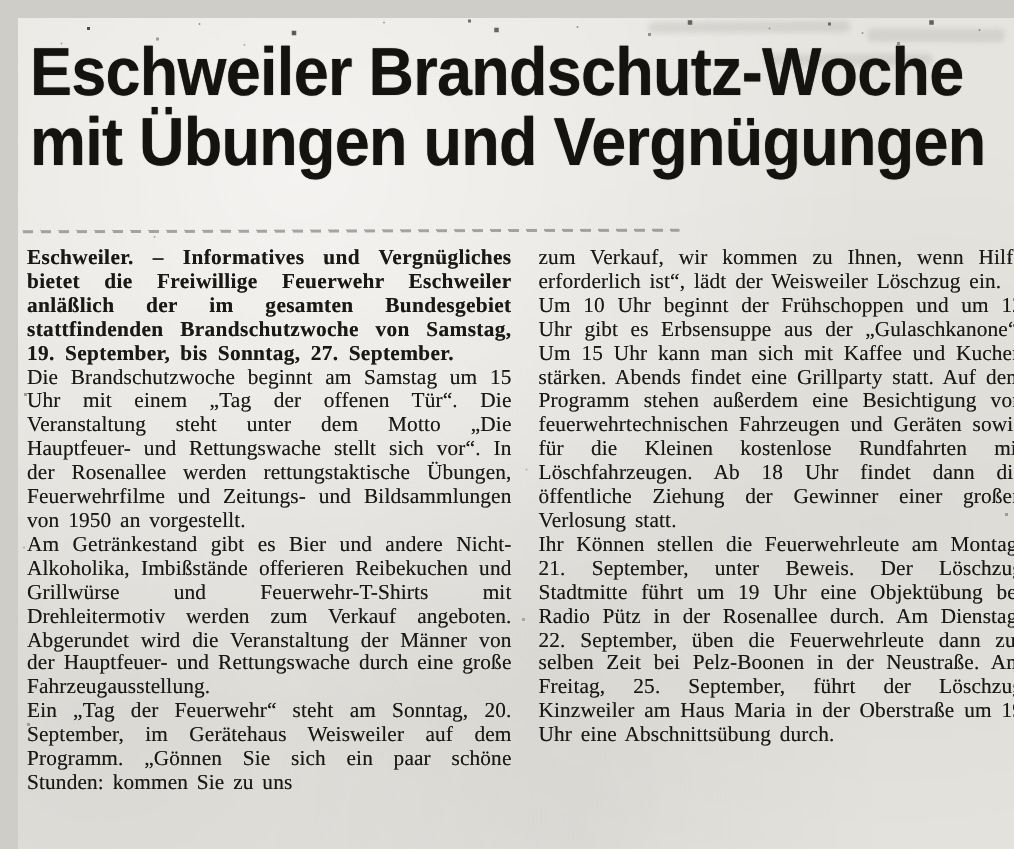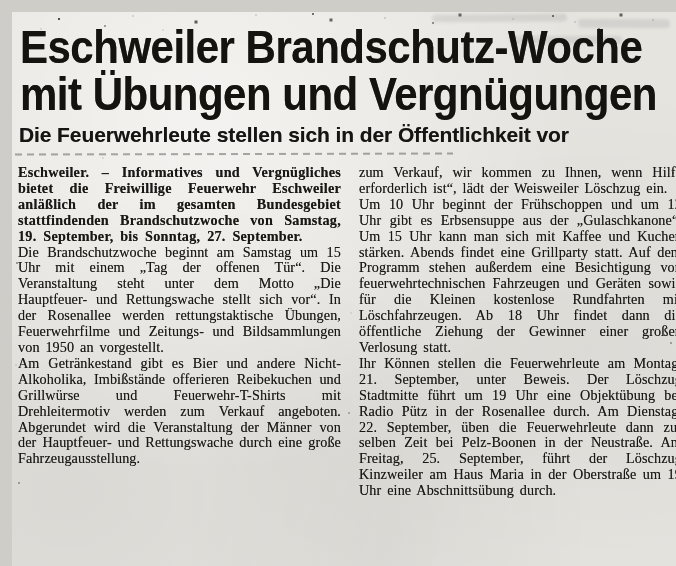--- a/index.html
+++ b/index.html
@@ -104,28 +104,28 @@
   <div class="speckles"></div>
   <div class="smudge s1"></div>
   <div class="smudge s2"></div>
   <div class="smudge s3"></div>
 
   <h1 class="headline">
     <span class="hl-line">Eschweiler Brandschutz-Woche</span>
     <span class="hl-line">mit Übungen und Vergnügungen</span>
   </h1>
 
-  <h2 class="subheadline">Die Feuerwehrleute stellen sich in der Öffentlichkeit vor</h2>
   <div class="subhead-rule"></div>
 
   <div class="columns">
     <div class="col">
       <p class="lead" lang="de">Eschweiler. – Informatives und Vergnügliches bietet die Freiwillige Feuerwehr Eschweiler anläßlich der im gesamten Bundesgebiet stattfindenden Brandschutzwoche von Samstag, 19. September, bis Sonntag, 27. September.</p>
       <p lang="de">Die Brandschutzwoche beginnt am Samstag um 15 Uhr mit einem „Tag der offenen Tür“. Die Veranstaltung steht unter dem Motto „Die Hauptfeuer- und Rettungswache stellt sich vor“. In der Rosenallee werden rettungstaktische Übungen, Feuerwehrfilme und Zeitungs- und Bildsammlungen von 1950 an vorgestellt.</p>
       <p lang="de">Am Getränkestand gibt es Bier und andere Nicht-Alkoholika, Imbißstände offerieren Reibekuchen und Grillwürse und Feuerwehr-T-Shirts mit Drehleitermotiv werden zum Verkauf angeboten. Abgerundet wird die Veranstaltung der Männer von der Hauptfeuer- und Rettungswache durch eine große Fahrzeugausstellung.</p>
+      <p lang="de">Ein „Tag der Feuerwehr“ steht am Sonntag, 20. September, im Gerätehaus Weisweiler auf dem Programm. „Gönnen Sie sich ein paar schöne Stunden: kommen Sie zu uns</p>
     </div>
     <div class="col">
       <p lang="de">zum Verkauf, wir kommen zu Ihnen, wenn Hilfe erforderlich ist“, lädt der Weisweiler Löschzug ein.</p>
       <p lang="de">Um 10 Uhr beginnt der Frühschoppen und um 12 Uhr gibt es Erbsensuppe aus der „Gulaschkanone“. Um 15 Uhr kann man sich mit Kaffee und Kuchen stärken. Abends findet eine Grillparty statt. Auf dem Programm stehen außerdem eine Besichtigung von feuerwehrtechnischen Fahrzeugen und Geräten sowie für die Kleinen kostenlose Rundfahrten mit Löschfahrzeugen. Ab 18 Uhr findet dann die öffentliche Ziehung der Gewinner einer großen Verlosung statt.</p>
       <p lang="de">Ihr Können stellen die Feuerwehrleute am Montag, 21. September, unter Beweis. Der Löschzug Stadtmitte führt um 19 Uhr eine Objektübung bei Radio Pütz in der Rosenallee durch. Am Dienstag, 22. September, üben die Feuerwehrleute dann zur selben Zeit bei Pelz-Boonen in der Neustraße. Am Freitag, 25. September, führt der Löschzug Kinzweiler am Haus Maria in der Oberstraße um 19 Uhr eine Abschnittsübung durch.</p>
     </div>
   </div>
 
 </div>
 

